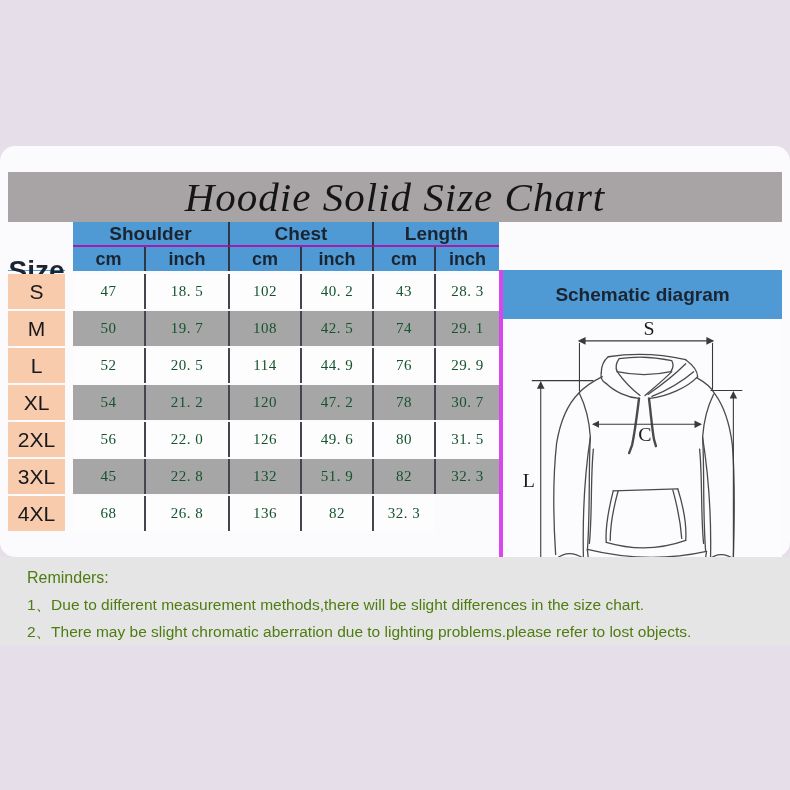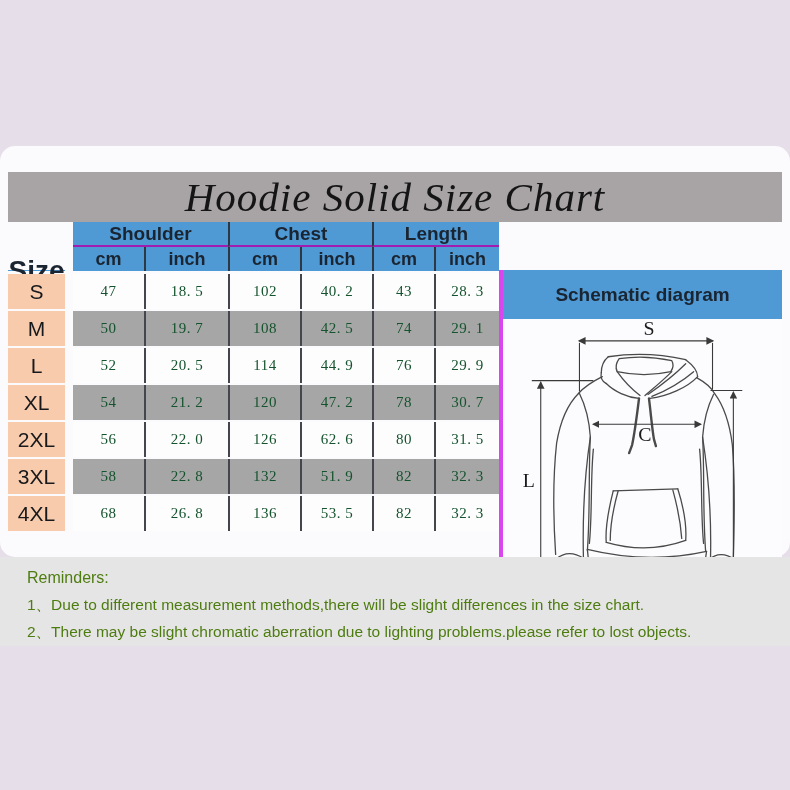--- a/index.html
+++ b/index.html
@@ -151,43 +151,42 @@
         <div class="c-val sep">78</div>
         <div class="c-val sep">30. 7</div>
       </div>
 
       <div class="grid row row-w">
         <div class="c-size">2XL</div>
         <div class="c-gap"></div>
         <div class="c-val">56</div>
         <div class="c-val sep">22. 0</div>
         <div class="c-val sep">126</div>
-        <div class="c-val sep">62. 6</div>
+        <div class="c-val sep">49. 6</div>
         <div class="c-val sep">80</div>
         <div class="c-val sep">31. 5</div>
       </div>
 
       <div class="grid row row-g">
         <div class="c-size">3XL</div>
         <div class="c-gap"></div>
-        <div class="c-val">58</div>
+        <div class="c-val">45</div>
         <div class="c-val sep">22. 8</div>
         <div class="c-val sep">132</div>
         <div class="c-val sep">51. 9</div>
         <div class="c-val sep">82</div>
         <div class="c-val sep">32. 3</div>
       </div>
 
       <div class="grid row row-w">
         <div class="c-size">4XL</div>
         <div class="c-gap"></div>
         <div class="c-val">68</div>
         <div class="c-val sep">26. 8</div>
         <div class="c-val sep">136</div>
-        <div class="c-val sep">53. 5</div>
         <div class="c-val sep">82</div>
         <div class="c-val sep">32. 3</div>
       </div>
 
     </div>
 
     <div class="schematic">
       <div class="schematic-header">Schematic diagram</div>
       <div class="schematic-body">
         <svg viewBox="0 0 283 286" xmlns="http://www.w3.org/2000/svg">

